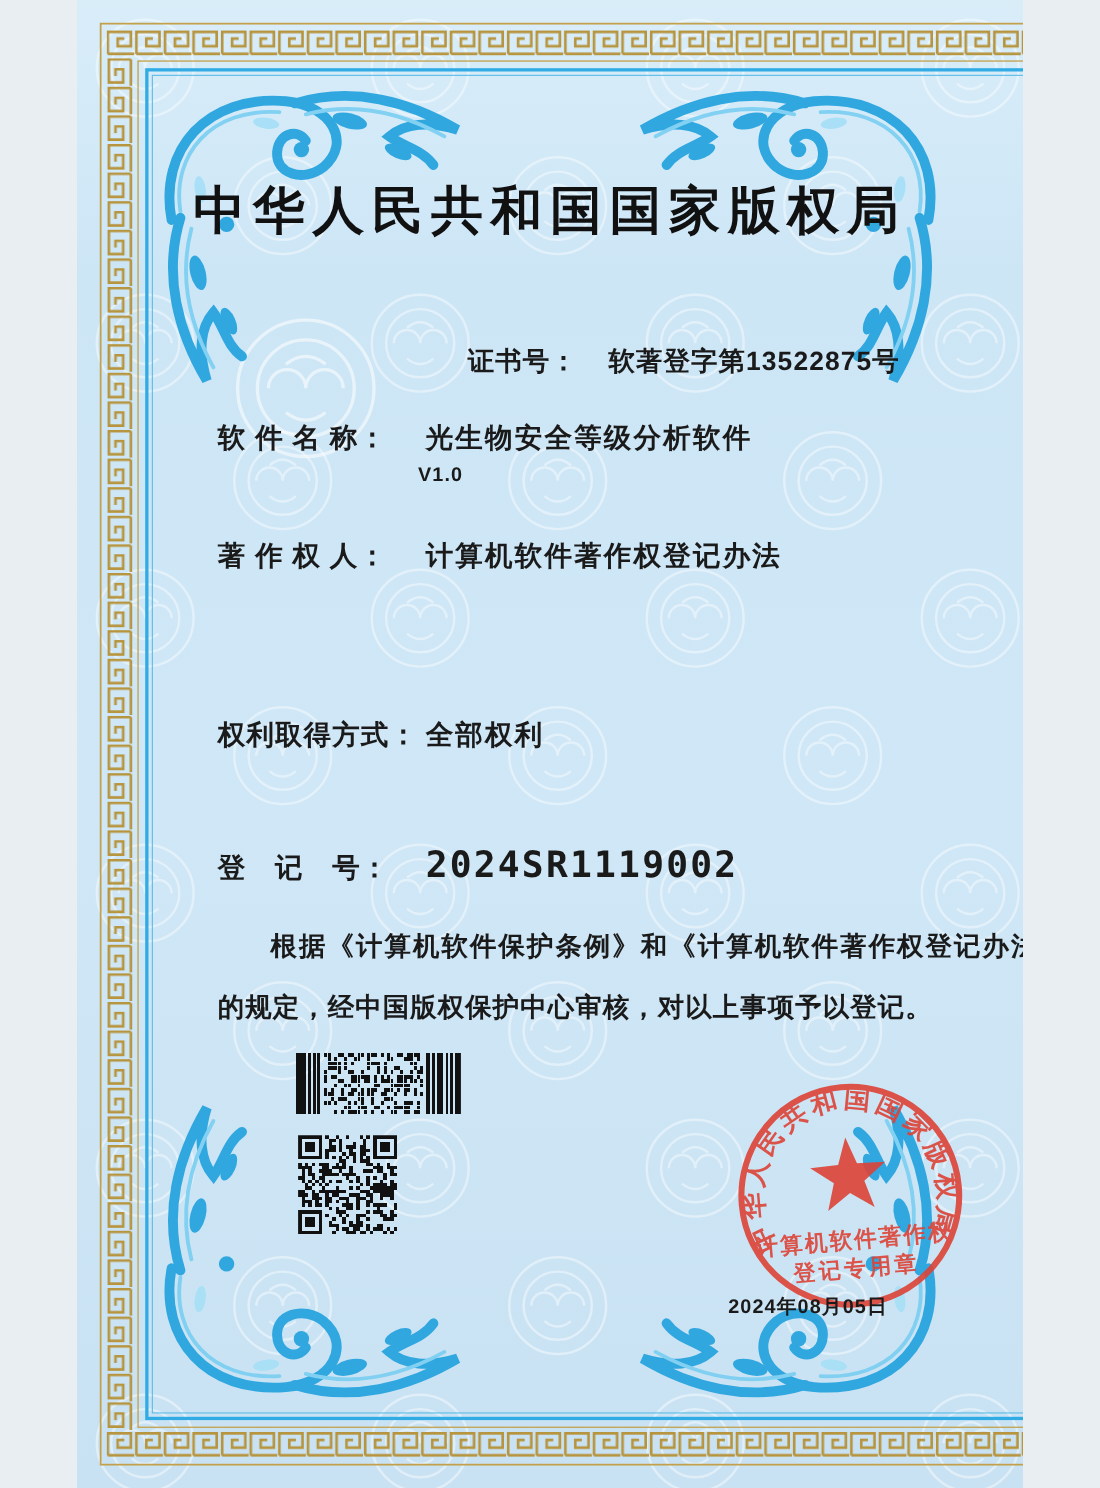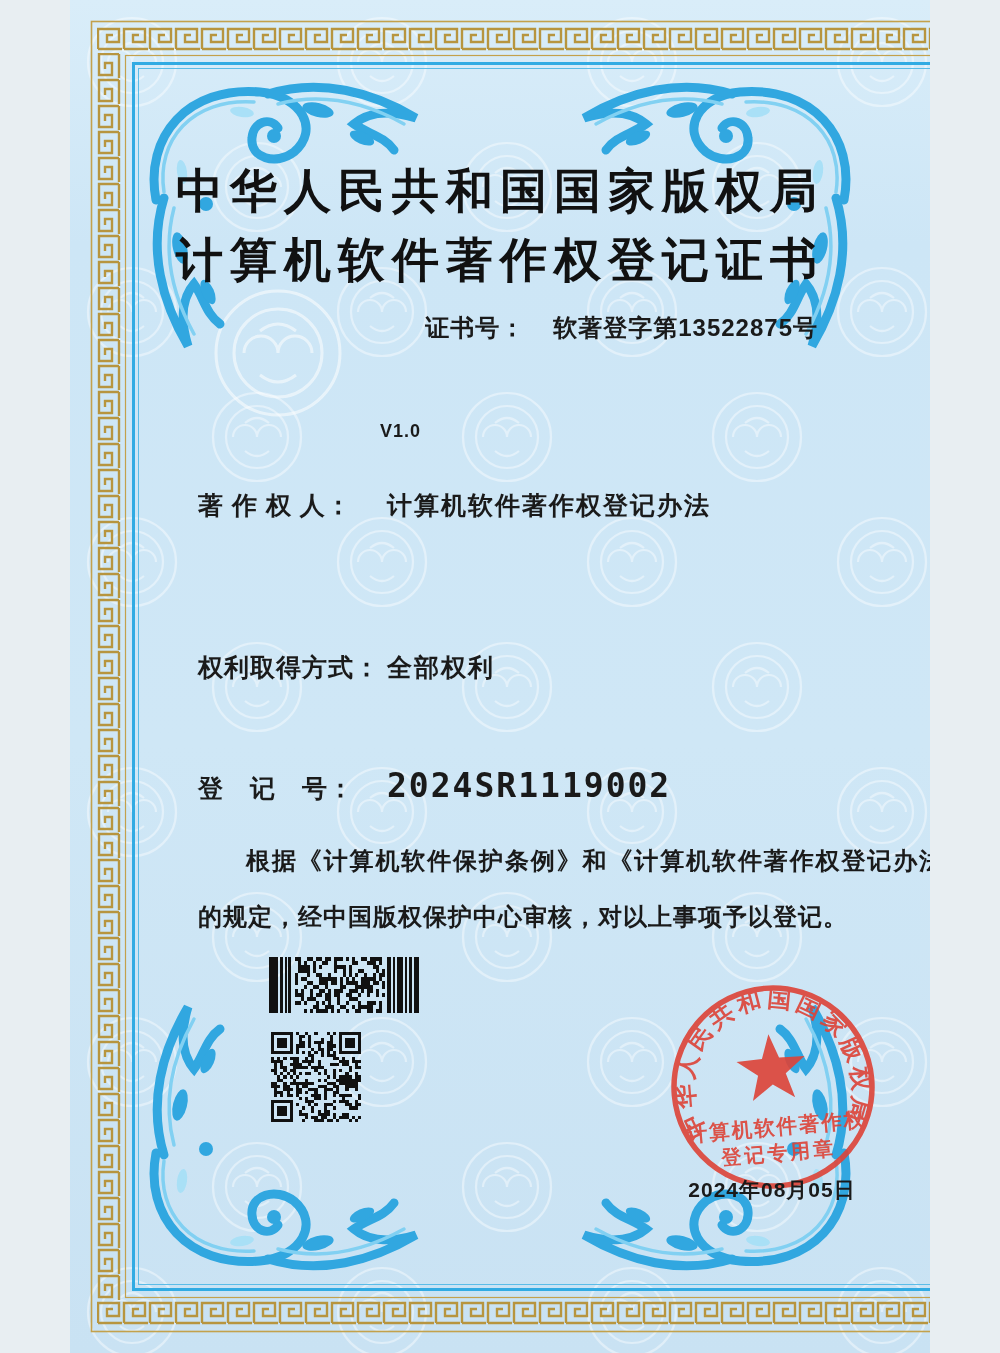--- a/index.html
+++ b/index.html
@@ -32,22 +32,22 @@
   .field-row .flabel{display:inline-block;width:182px;letter-spacing:1px;}
   .field-row .fvalue{letter-spacing:2px;}
   .mono-val{font-family:"DejaVu Sans Mono",monospace;font-size:33px;letter-spacing:3px;}
   .version-line{left:310px;font-weight:bold;font-size:18px;letter-spacing:1px;}
   .statement{
     left:128px;top:833px;width:772px;
     font-weight:bold;font-size:24px;line-height:56px;
     text-align:justify;text-indent:2em;letter-spacing:1px;
   }
   .issue-date{
-    left:592px;top:1176px;width:220px;text-align:center;
-    font-weight:bold;font-size:21px;letter-spacing:1px;white-space:nowrap;
+    left:592px;top:1176px;width:220px;
+    font-weight:bold;font-size:18px;letter-spacing:1px;white-space:nowrap;
   }
   
   .seal{left:592px;top:976px;opacity:.9;transform:rotate(-5deg);}
   .seal text{font-family:"Liberation Sans",sans-serif;font-weight:bold;}
   
   .frame-layer{left:0;top:0;pointer-events:none;}
   .blue-frame{
     left:62px;top:62px;width:876px;height:1229px;
     border:3px solid #31abe3;box-sizing:border-box;
   }
@@ -149,26 +149,29 @@
       <use href="#flourish"></use>
     </svg>
   <svg class="abs corner bl" viewBox="0 0 300 300">
       <use href="#flourish"></use>
     </svg>
   <svg class="abs corner br" viewBox="0 0 300 300">
       <use href="#flourish"></use>
     </svg>
 
   <div class="abs title-line" style="top:160px">中华人民共和国国家版权局</div>
-  <div class="abs title-line" style="top:229px">计算机软件著作权登记证书</div>
 
   <div class="abs certno-row">
     <span class="lbl">证书号：</span><span>软著登字第13522875号</span>
   </div>
 
+  <div class="abs field-row" style="top:381px">
+    <span class="flabel">软 件 名 称：</span>
+    <span class="fvalue">光生物安全等级分析软件</span>
+  </div>
   <div class="abs version-line" style="top:421px">V1.0</div>
 
   <div class="abs field-row" style="top:489px">
     <span class="flabel">著 作 权 人：</span>
     <span class="fvalue">计算机软件著作权登记办法</span>
   </div>
 
   <div class="abs field-row" style="top:651px">
     <span class="flabel">权利取得方式：</span>
     <span class="fvalue">全部权利</span>

